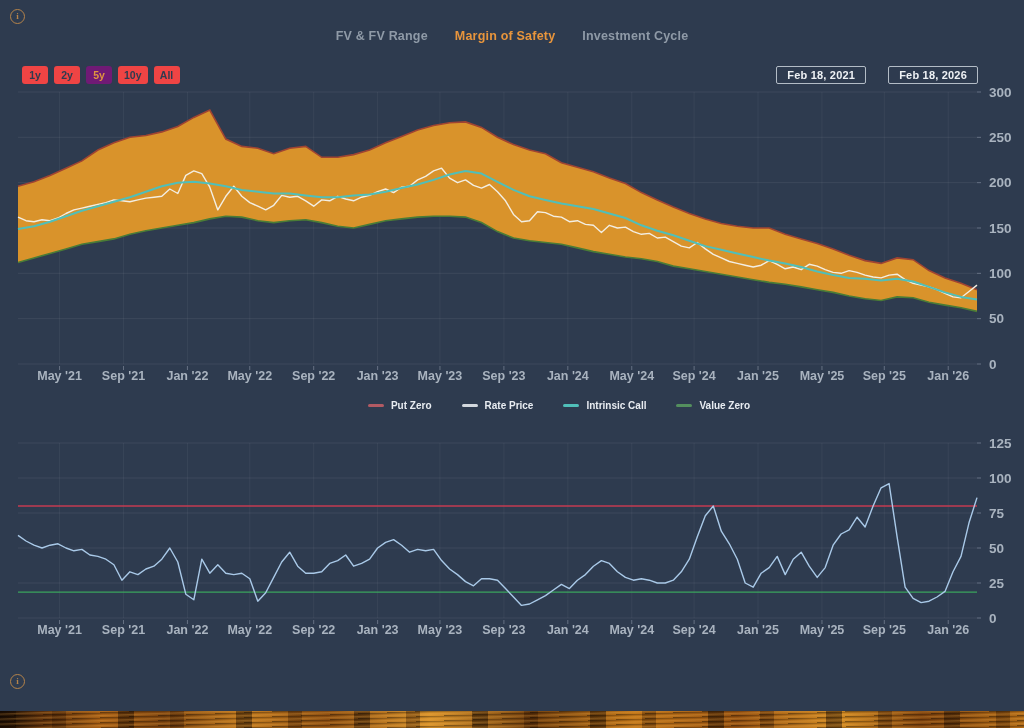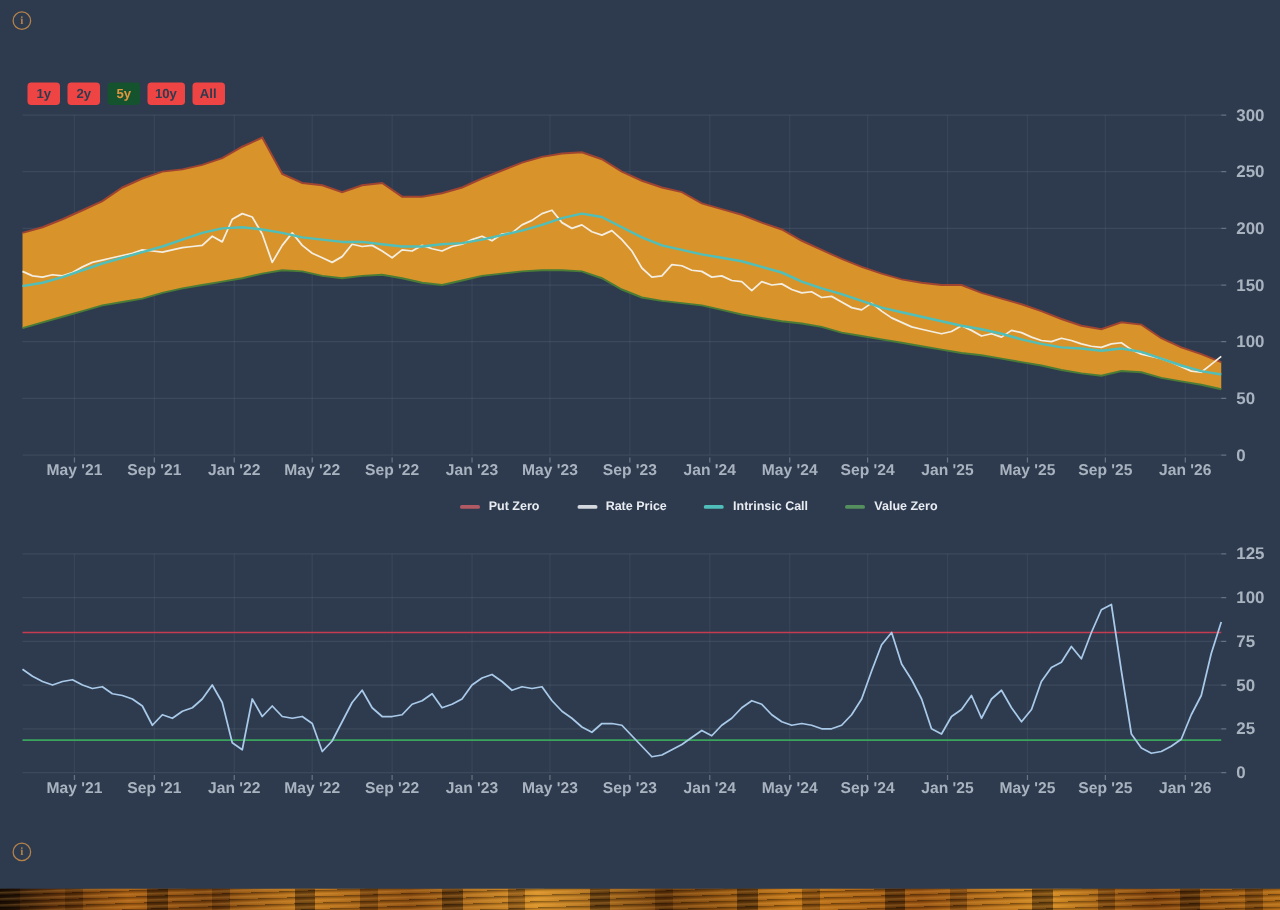--- a/index.html
+++ b/index.html
@@ -14,21 +14,21 @@
 
   .tabrow{position:absolute;left:0;width:100%;display:flex;justify-content:center;gap:27px;}
   #tabs-top{top:29px;}
   #tabs-bottom{top:681px;}
   .tab{font-size:12.5px;font-weight:700;color:#8f9aa7;letter-spacing:.2px;cursor:pointer;}
   .tab.active{color:#e8953c;}
 
   #ranges{position:absolute;left:22px;top:66px;display:flex;gap:6px;}
   .rbtn{background:#ef4444;color:#2e3b4f;font-size:10.5px;font-weight:700;
         padding:3px 6px;min-width:14px;text-align:center;border-radius:3px;cursor:pointer;}
-  .rbtn.active{background:#14532d;color:#e0953f;text-align:center;}
+  .rbtn.active{background:#701a75;color:#e0953f;text-align:center;}
 
   #dates{position:absolute;right:46px;top:66px;display:flex;gap:22px;}
   .datebox{border:1px solid #b3bcc6;border-radius:2px;color:#eef1f4;font-size:11px;
            font-weight:700;padding:2px 10px;letter-spacing:.2px;cursor:pointer;}
 
   svg.chart{position:absolute;left:0;display:block;}
   #chart1{top:85px;}
   #chart2{top:435px;}
   .xlab{fill:#a9b3bf;font-size:12.5px;font-weight:700;text-anchor:middle;}
   .ylab{fill:#a9b3bf;font-size:13.5px;font-weight:600;text-anchor:start;}
@@ -48,29 +48,38 @@
       repeating-linear-gradient(90deg, rgba(25,10,0,.5) 0 16px, rgba(0,0,0,0) 16px 52px, rgba(45,18,0,.38) 52px 66px, rgba(0,0,0,0) 66px 118px),
       linear-gradient(90deg,#1f1206 0%,#5a2e0a 4%,#a85f14 10%,#7a420e 16%,#c27a1e 24%,#8a4c10 32%,#d8922a 42%,#6e3c0c 52%,#c07518 62%,#934f10 72%,#d28a22 82%,#7c400c 90%,#b06a16 100%);}
 </style>
 </head>
 <body>
 
 <div id="app">
 
   <div id="info-top" class="info">i</div>
 
+  <div id="tabs-top" class="tabrow">
+    <span class="tab">FV &amp; FV Range</span>
+    <span class="tab active">Margin of Safety</span>
+    <span class="tab">Investment Cycle</span>
+  </div>
 
   <div id="ranges">
     <span class="rbtn">1y</span>
     <span class="rbtn">2y</span>
     <span class="rbtn active">5y</span>
     <span class="rbtn">10y</span>
     <span class="rbtn">All</span>
   </div>
 
+  <div id="dates">
+    <span class="datebox">Feb 18, 2021</span>
+    <span class="datebox">Feb 18, 2026</span>
+  </div>
 
   <svg id="chart1" class="chart" width="1024" height="305">
       <line x1="18" x2="977" y1="279" y2="279" class="grid"></line>
       <line x1="977" x2="981" y1="279" y2="279" class="tick"></line>
       <text x="989" y="283.5" class="ylab">0</text>
       <line x1="18" x2="977" y1="233.66666666666669" y2="233.66666666666669" class="grid"></line>
       <line x1="977" x2="981" y1="233.66666666666669" y2="233.66666666666669" class="tick"></line>
       <text x="989" y="238.16666666666669" class="ylab">50</text>
       <line x1="18" x2="977" y1="188.33333333333334" y2="188.33333333333334" class="grid"></line>
       <line x1="977" x2="981" y1="188.33333333333334" y2="188.33333333333334" class="tick"></line>

